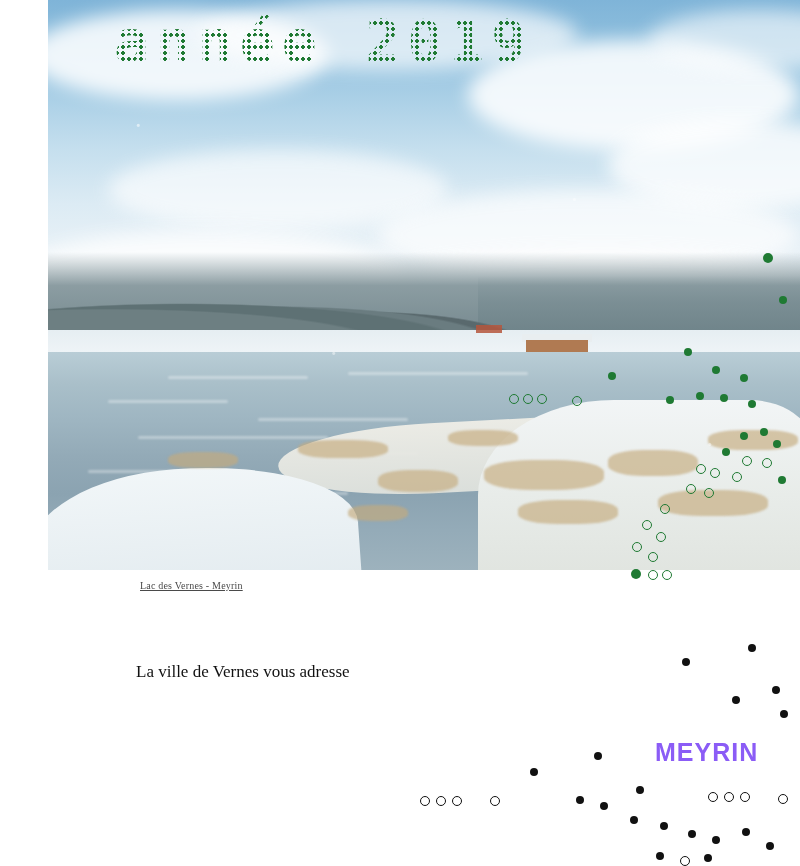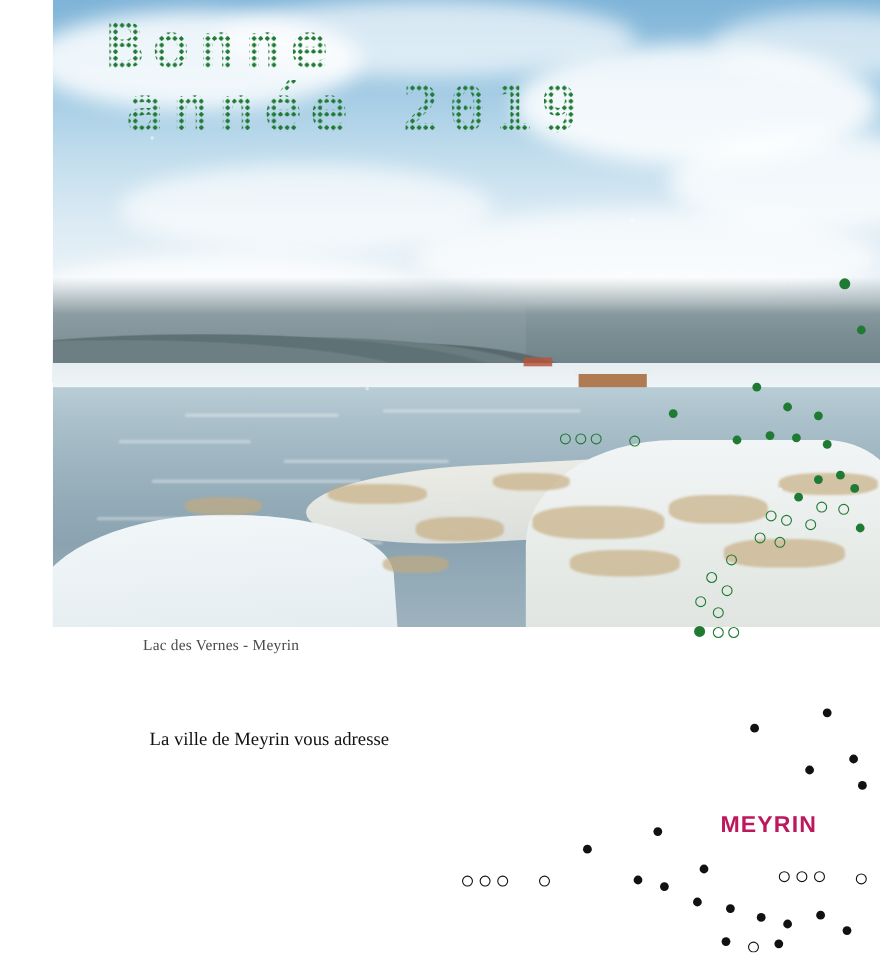--- a/index.html
+++ b/index.html
@@ -170,49 +170,50 @@
     background-clip: text;
     color: transparent;
   }
   .headline .l1 { margin-left: 10px; }
   .headline .l2 { margin-left: -48px; }
   .headline .l3 { margin-left: 28px; }
 
   
   .caption {
     position: absolute;
-    left: 130px;
+    left: 140px;
     top: 580px;
     font-family: "Liberation Serif", serif;
-    font-size: 14px;
+    font-size: 10px;
     color: #4a4a4a;
     letter-spacing: .2px;
+    text-decoration: underline;
   }
 
   
   .message {
     position: absolute;
     left: 136px;
     top: 660px;
     font-family: "Liberation Serif", serif;
     font-size: 17px;
     line-height: 1.45;
     color: #111;
   }
 
   
   .logo {
     position: absolute;
     left: 655px;
     top: 738px;
     font-family: "Liberation Sans", sans-serif;
     font-weight: bold;
-    font-size: 21px;
+    font-size: 25px;
     letter-spacing: 1px;
-    color: #be185d;
+    color: #8b5cf6;
   }
 
   
   .dot {
     position: absolute;
     border-radius: 50%;
   }
   .dot.filled-green { background: #1f7a33; }
   .dot.open-green   { background: transparent; border: 1.5px solid #1f7a33; }
   .dot.filled-black { background: #111; }
@@ -273,28 +274,27 @@
       <span class="reed" style="left: 560px; top: 450px; width: 90px; height: 26px;"></span>
       <span class="reed" style="left: 610px; top: 490px; width: 110px; height: 26px;"></span>
       <span class="reed" style="left: 470px; top: 500px; width: 100px; height: 24px;"></span>
       <span class="reed" style="left: 300px; top: 505px; width: 60px; height: 16px;"></span>
       <span class="reed" style="left: 660px; top: 430px; width: 90px; height: 20px;"></span>
     </div>
   <div class="grain"></div>
 </div>
 
 <div class="headline">
-  <div class="line l1">Bonne</div>
   <div class="line l3">année 2019</div>
 </div>
 
 <div class="caption">Lac des Vernes - Meyrin</div>
 
 <div class="message">
-  <div>La ville de Meyrin vous adresse</div>
+  <div>La ville de Vernes vous adresse</div>
 </div>
 
 <div class="logo">MEYRIN</div>
 
 <div class="deco-layer" id="deco-green">
     <span class="dot filled-green" style="left: 763px; top: 253px; width: 10px; height: 10px;"></span>
     <span class="dot filled-green" style="left: 779px; top: 296px; width: 8px; height: 8px;"></span>
     <span class="dot filled-green" style="left: 684px; top: 348px; width: 8px; height: 8px;"></span>
     <span class="dot filled-green" style="left: 712px; top: 366px; width: 8px; height: 8px;"></span>
     <span class="dot filled-green" style="left: 740px; top: 374px; width: 8px; height: 8px;"></span>

